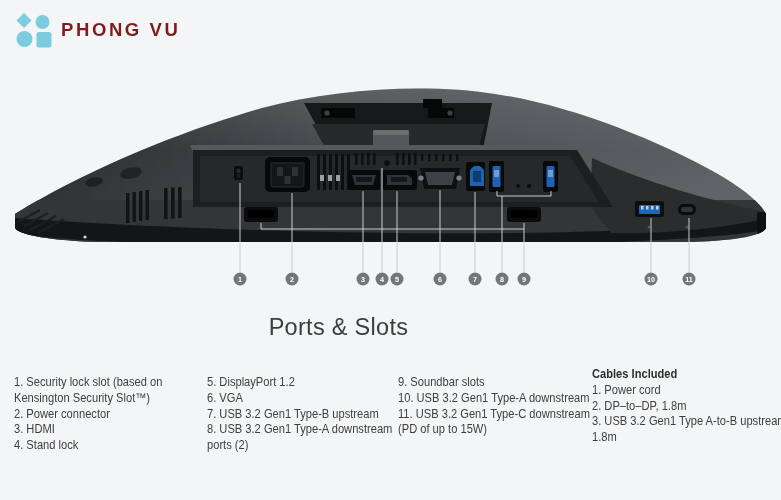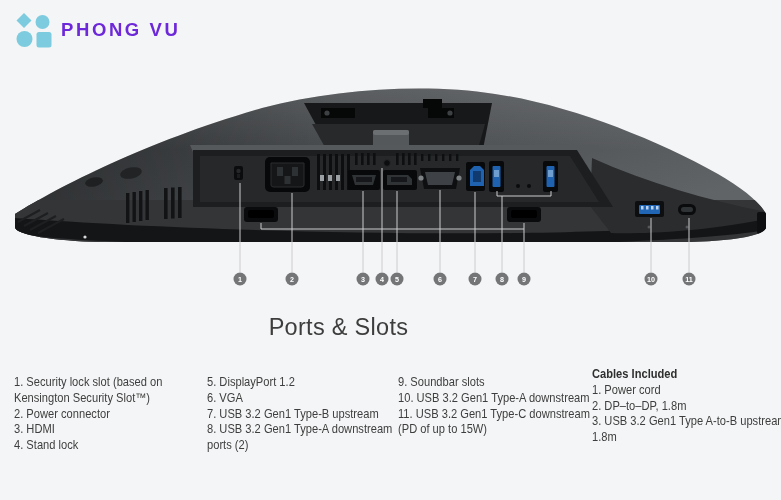--- a/index.html
+++ b/index.html
@@ -6,21 +6,21 @@
   body{
     width:781px;height:500px;overflow:hidden;position:relative;
     background:#f4f5f6;
     font-family:"Liberation Sans",sans-serif;
     -webkit-font-smoothing:antialiased;
   }
   
   .logo{position:absolute;left:15px;top:11px;display:flex;align-items:center;gap:9px;}
   .logo-text{
     font-size:18.5px;font-weight:bold;letter-spacing:2.6px;
-    color:#6d28d9;white-space:nowrap;
+    color:#7f1d1d;white-space:nowrap;
   }
   
   .illus{position:absolute;left:0;top:0;width:781px;height:310px;}
   
   .section-title{
     position:absolute;left:0;top:314px;width:677px;text-align:center;
     font-size:23.5px;font-weight:400;color:#3d3d3d;letter-spacing:.3px;
   }
   
   .legend-col{

